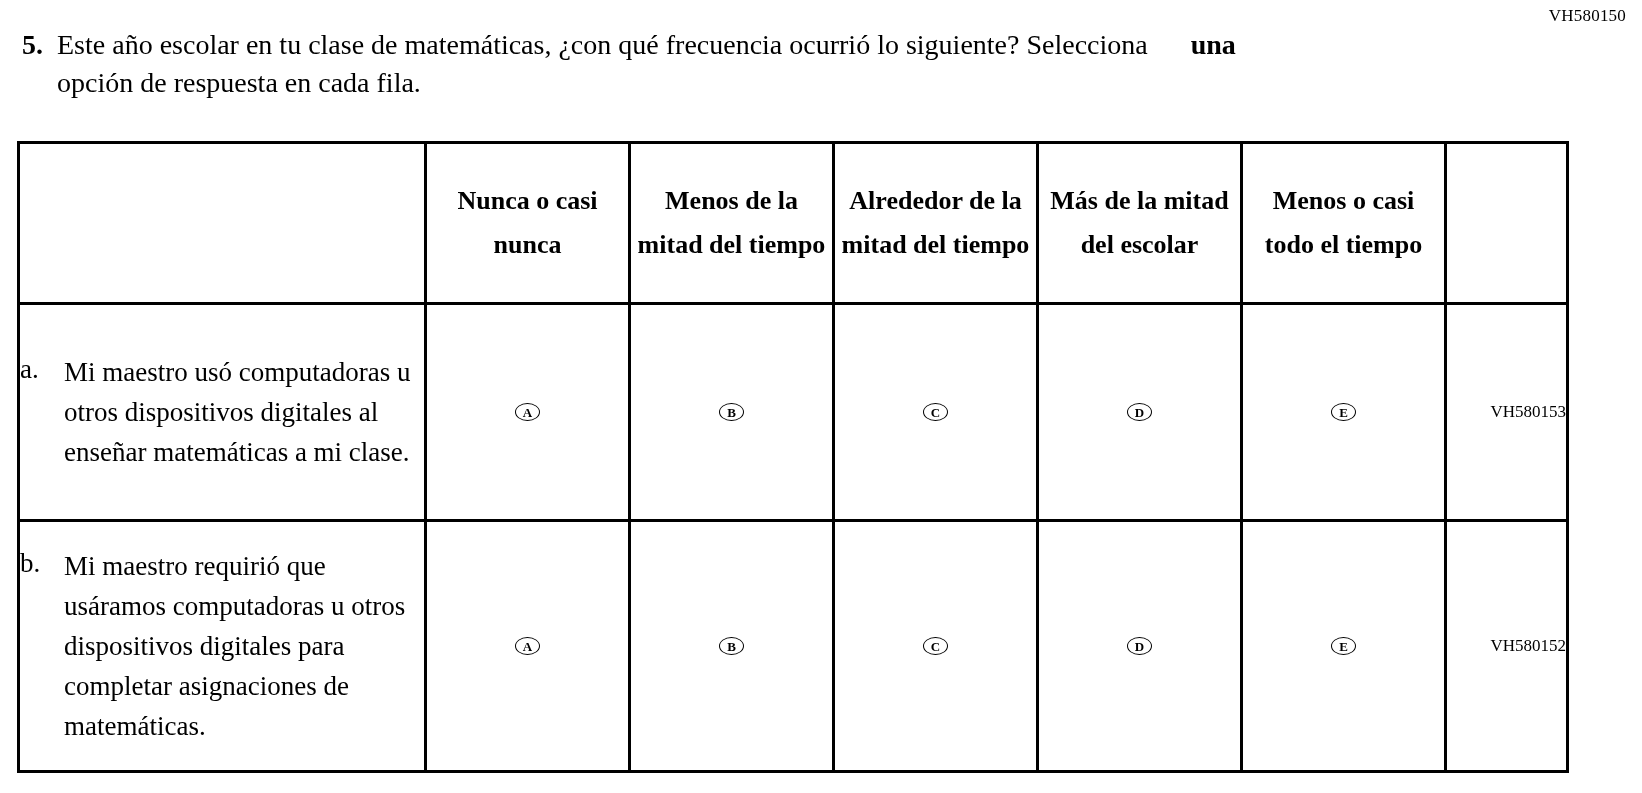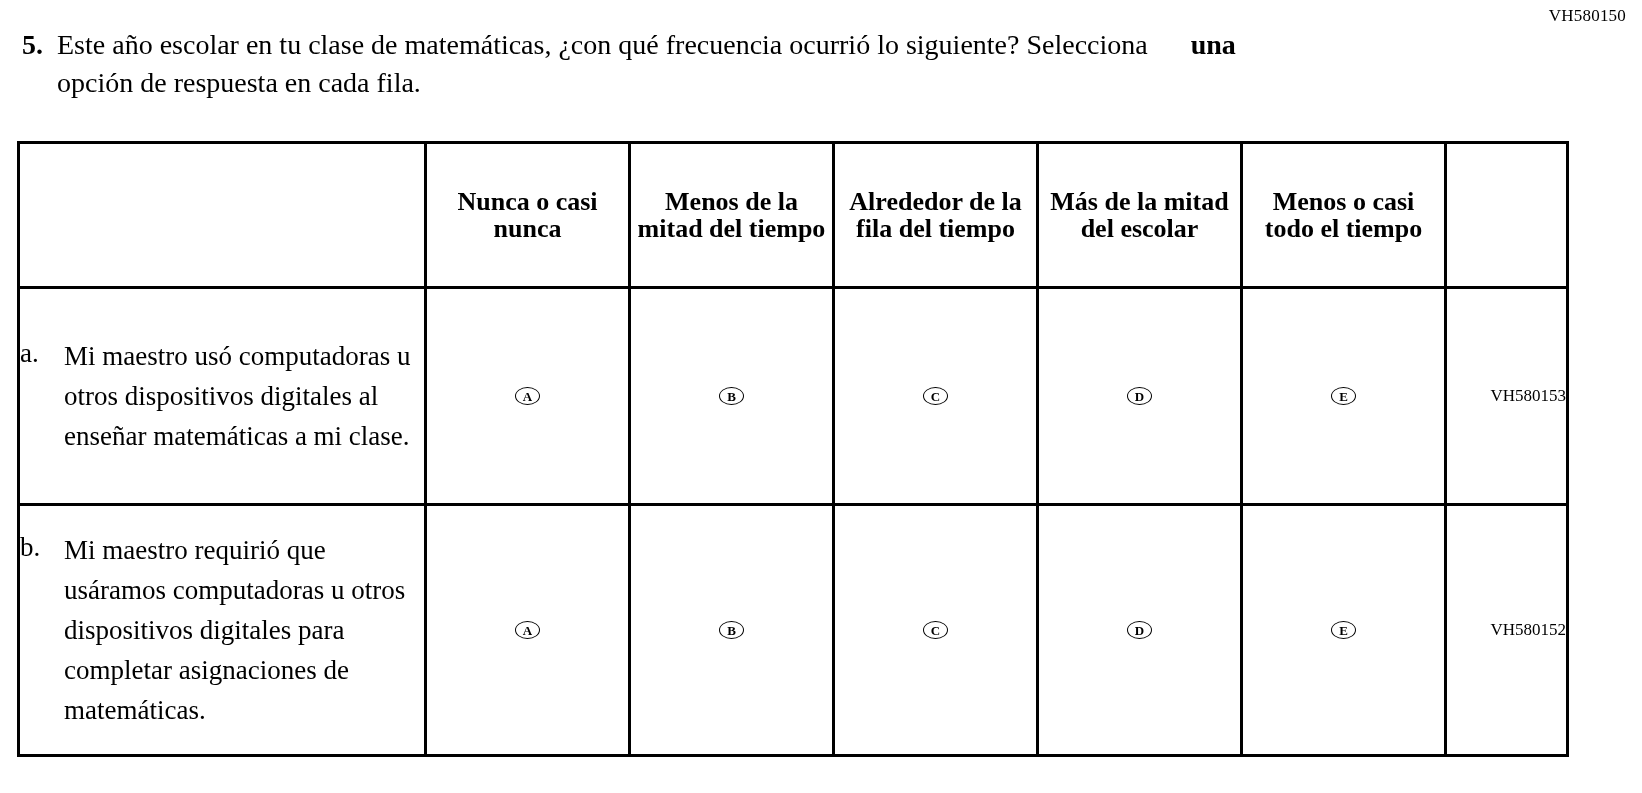--- a/index.html
+++ b/index.html
@@ -77,23 +77,23 @@
   }
   
   .col-stem  { width: 407px; }
   .col-opt   { width: 204px; }
   .col-code  { width: 122px; }
 
   .matrix thead th {
     height: 126px;
     font-weight: bold;
     font-size: 26px;
-    line-height: 27px;
+    line-height: 44px;
     text-align: center;
-    padding: 8px 6px;
+    padding: 16px 6px;
   }
   .head-blank {
     border: 3px solid #000;
   }
   .head-code {
     border: 3px solid #000;
   }
 
   .stem-cell {
     padding: 8px 10px 10px 8px;
@@ -169,21 +169,21 @@
       <col class="col-opt">
       <col class="col-opt">
       <col class="col-opt">
       <col class="col-code">
     </colgroup>
     <thead>
       <tr>
         <th class="head-blank"></th>
         <th>Nunca o casi nunca</th>
         <th>Menos de la mitad del tiempo</th>
-        <th>Alrededor de la fila del tiempo</th>
+        <th>Alrededor de la mitad del tiempo</th>
         <th>Más de la mitad del escolar</th>
         <th>Menos o casi todo el tiempo</th>
         <th class="head-code"></th>
       </tr>
     </thead>
     <tbody>
       <tr class="row-a">
         <td class="stem-cell">
           <div class="stem-inner">
             <span class="stem-letter">a.</span>

